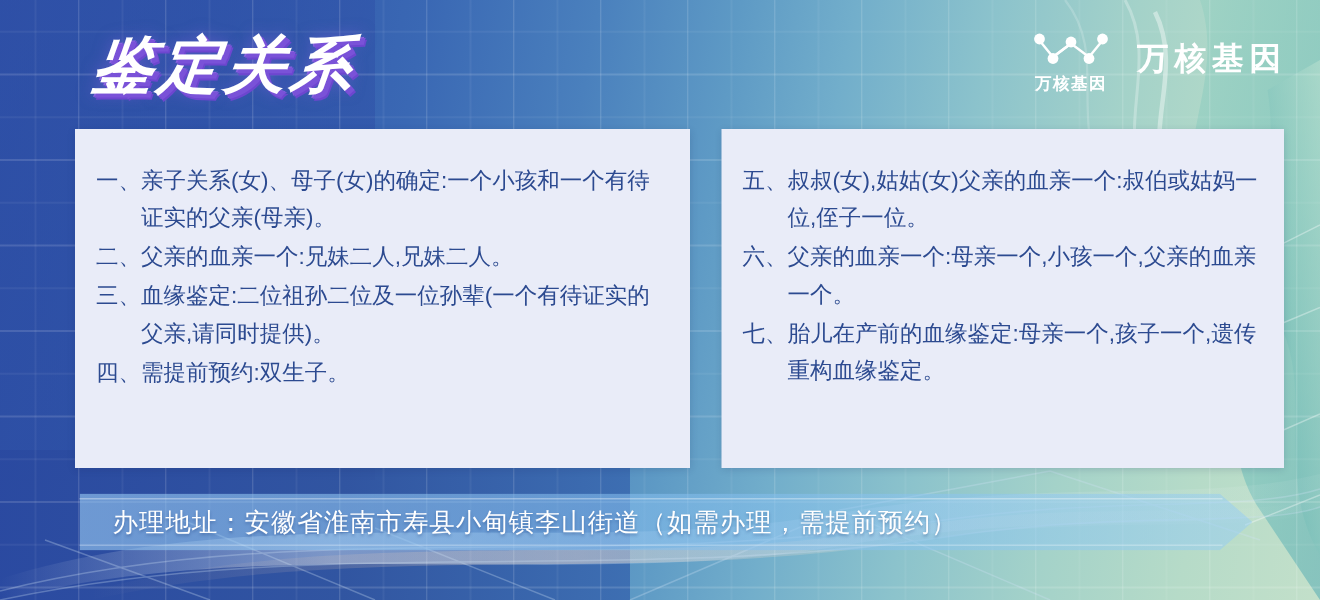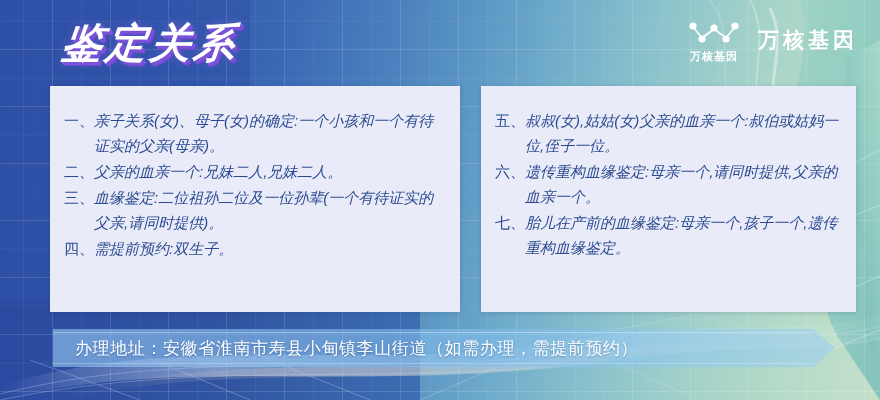--- a/index.html
+++ b/index.html
@@ -119,21 +119,21 @@
     color:#2c4a90;
     font-size:15px;
     line-height:25px;
     margin-bottom:1px;
   }
   .item .num {
     flex:0 0 auto;
     white-space:nowrap;
     letter-spacing:0;
   }
-  .item .txt { flex:1 1 auto; text-indent:0;font-style:italic; }
+  .item .txt { flex:1 1 auto; text-indent:0; }
 
   
   .addr-wrap {
     position:absolute; left:53px; top:329px; width:782px; height:38px;
   }
   .addr-bg {
     position:absolute; inset:0;
     background:linear-gradient(90deg, rgba(150,200,242,.62) 0%, rgba(132,190,238,.55) 55%, rgba(150,205,245,.5) 100%);
     clip-path:polygon(0 0, calc(100% - 22px) 0, 100% 50%, calc(100% - 22px) 100%, 0 100%);
   }
@@ -254,21 +254,21 @@
   </div>
 
   <div class="panel" id="panel-right">
     <div class="list">
       <div class="item">
         <span class="num">五、</span>
         <span class="txt">叔叔(女),姑姑(女)父亲的血亲一个:叔伯或姑妈一位,侄子一位。</span>
       </div>
       <div class="item">
         <span class="num">六、</span>
-        <span class="txt">遗传重构血缘鉴定:母亲一个,请同时提供,父亲的血亲一个。</span>
+        <span class="txt">父亲的血亲一个:母亲一个,小孩一个,父亲的血亲一个。</span>
       </div>
       <div class="item">
         <span class="num">七、</span>
         <span class="txt">胎儿在产前的血缘鉴定:母亲一个,孩子一个,遗传重构血缘鉴定。</span>
       </div>
     </div>
   </div>
 
   <div class="addr-wrap">
     <div class="addr-bg"></div>

